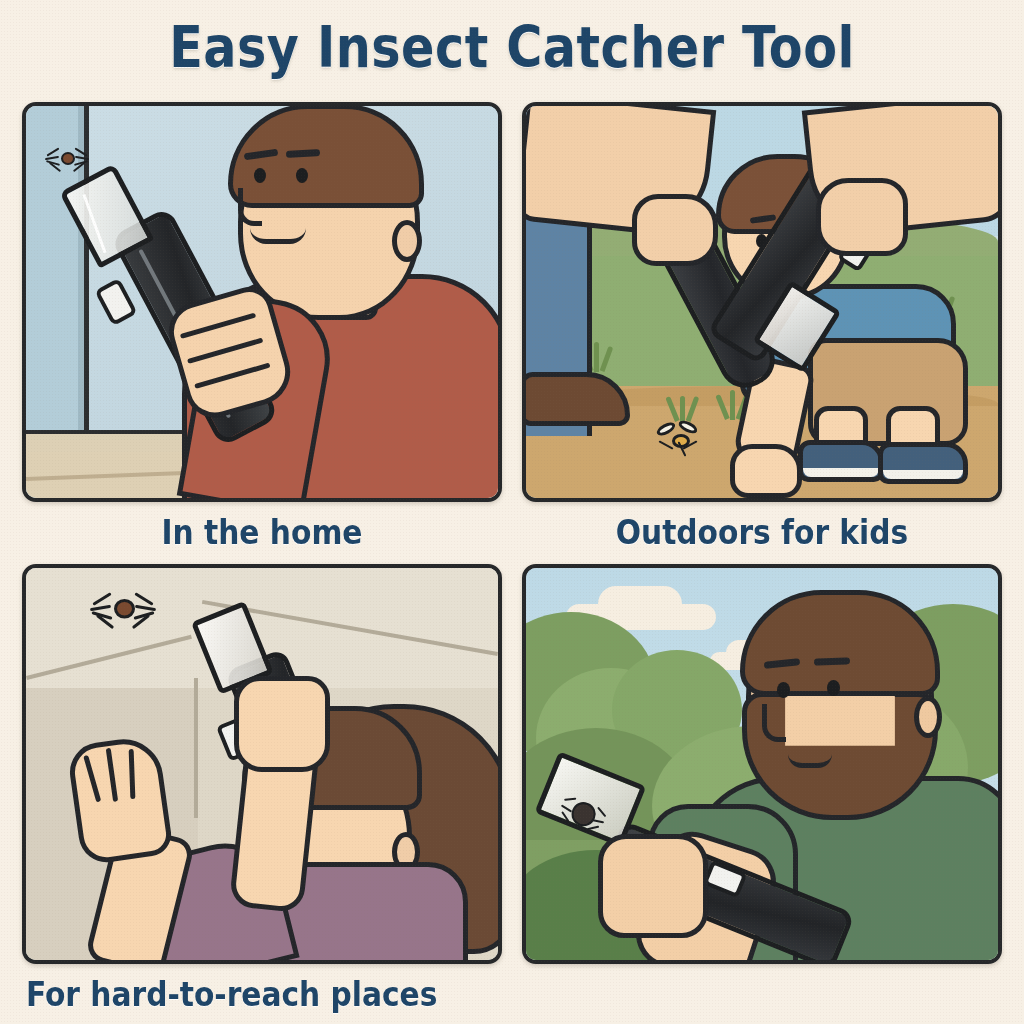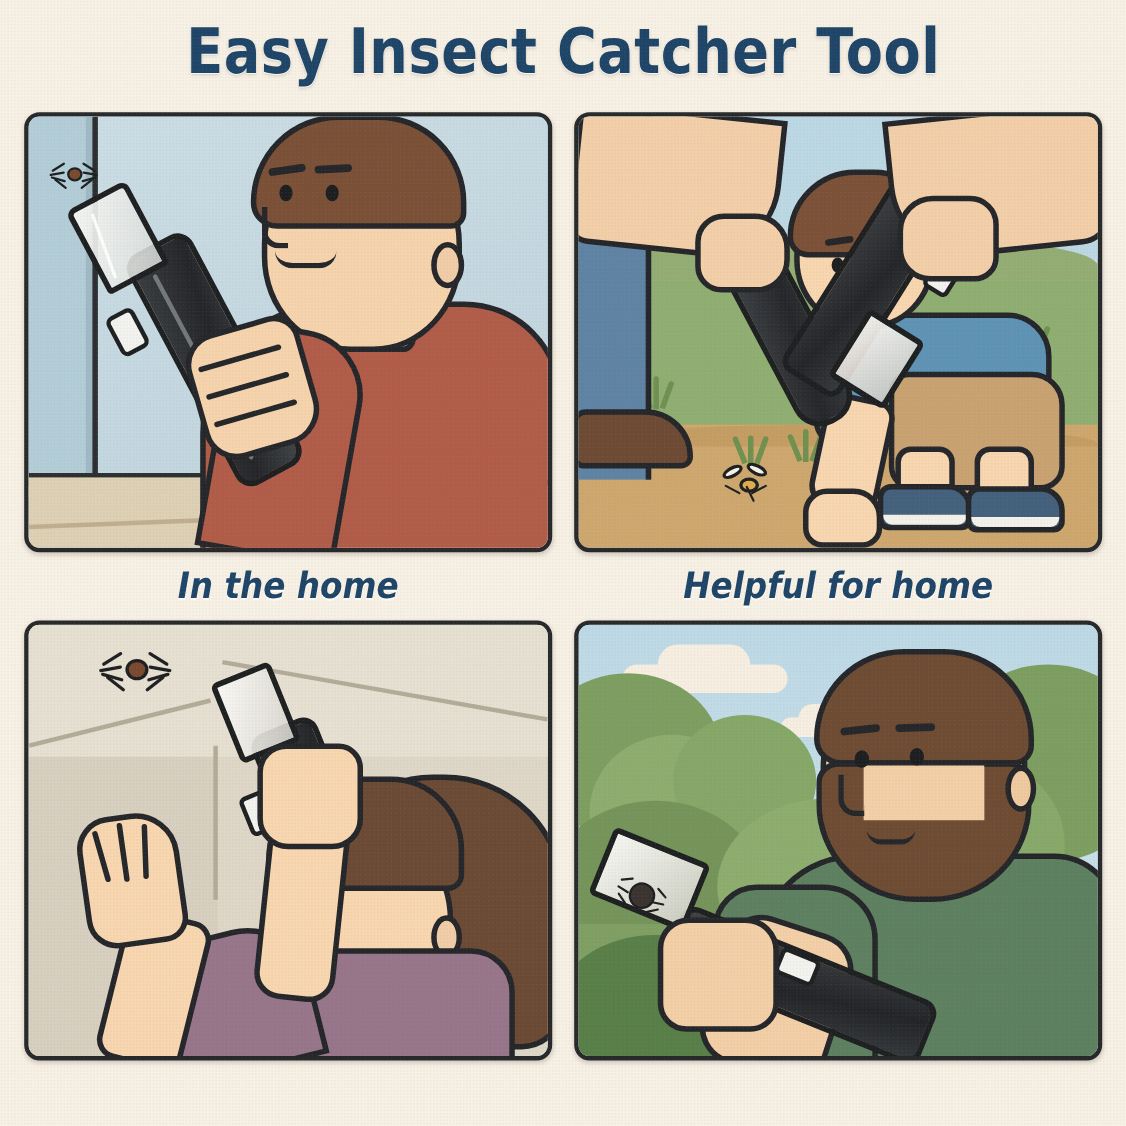--- a/index.html
+++ b/index.html
@@ -38,21 +38,21 @@
 
   
   .grid{
     position:absolute;
     left:22px; top:102px; width:980px; height:882px;
     display:grid;
     grid-template-columns:480px 480px;
     grid-template-rows:400px 62px 400px 20px;
     column-gap:20px;
   }
-  .cell{ position:relative;font-style:italic; }
+  .cell{ position:relative; }
   .panel{
     position:relative;
     width:480px; height:400px;
     border:4px solid #26282a;
     border-radius:14px;
     overflow:hidden;
     background:#cfe0e6;
     box-shadow:0 2px 4px rgba(90,80,65,.25);
   }
   .caption{
@@ -470,21 +470,21 @@
             <i style="left:28px; top:22px; width:16px; height:2px; transform:rotate(-28deg)"></i>
           </div>
         </div>
       </div>
     </div>
 
     <div class="cell">
       <div class="caption cap-center">In the home</div>
     </div>
     <div class="cell">
-      <div class="caption cap-center">Helpful for home</div>
+      <div class="caption cap-center">Outdoors for kids</div>
     </div>
 
     <div class="cell">
       <div class="panel">
         <div class="scene">
           <div class="p3-wall"></div>
           <div class="p3-ceil"></div>
           <div class="p3-wall2"></div>
           <div class="p3-ln1"></div>
           <div class="p3-ln2"></div>
@@ -577,17 +577,20 @@
               <i style="right:-2px;top:18px; transform:rotate(-10deg)"></i>
               <i style="right:0px; top:26px; transform:rotate(-34deg)"></i>
             </div>
             <div class="t4-btn"></div>
           </div>
           <div class="m-hand"></div>
         </div>
       </div>
     </div>
 
+    <div class="cell">
+      <div class="caption cap-left">For hard-to-reach places</div>
+    </div>
 
   </div>
 </div>
 
 <div class="grain"></div>
 
 </body></html>

